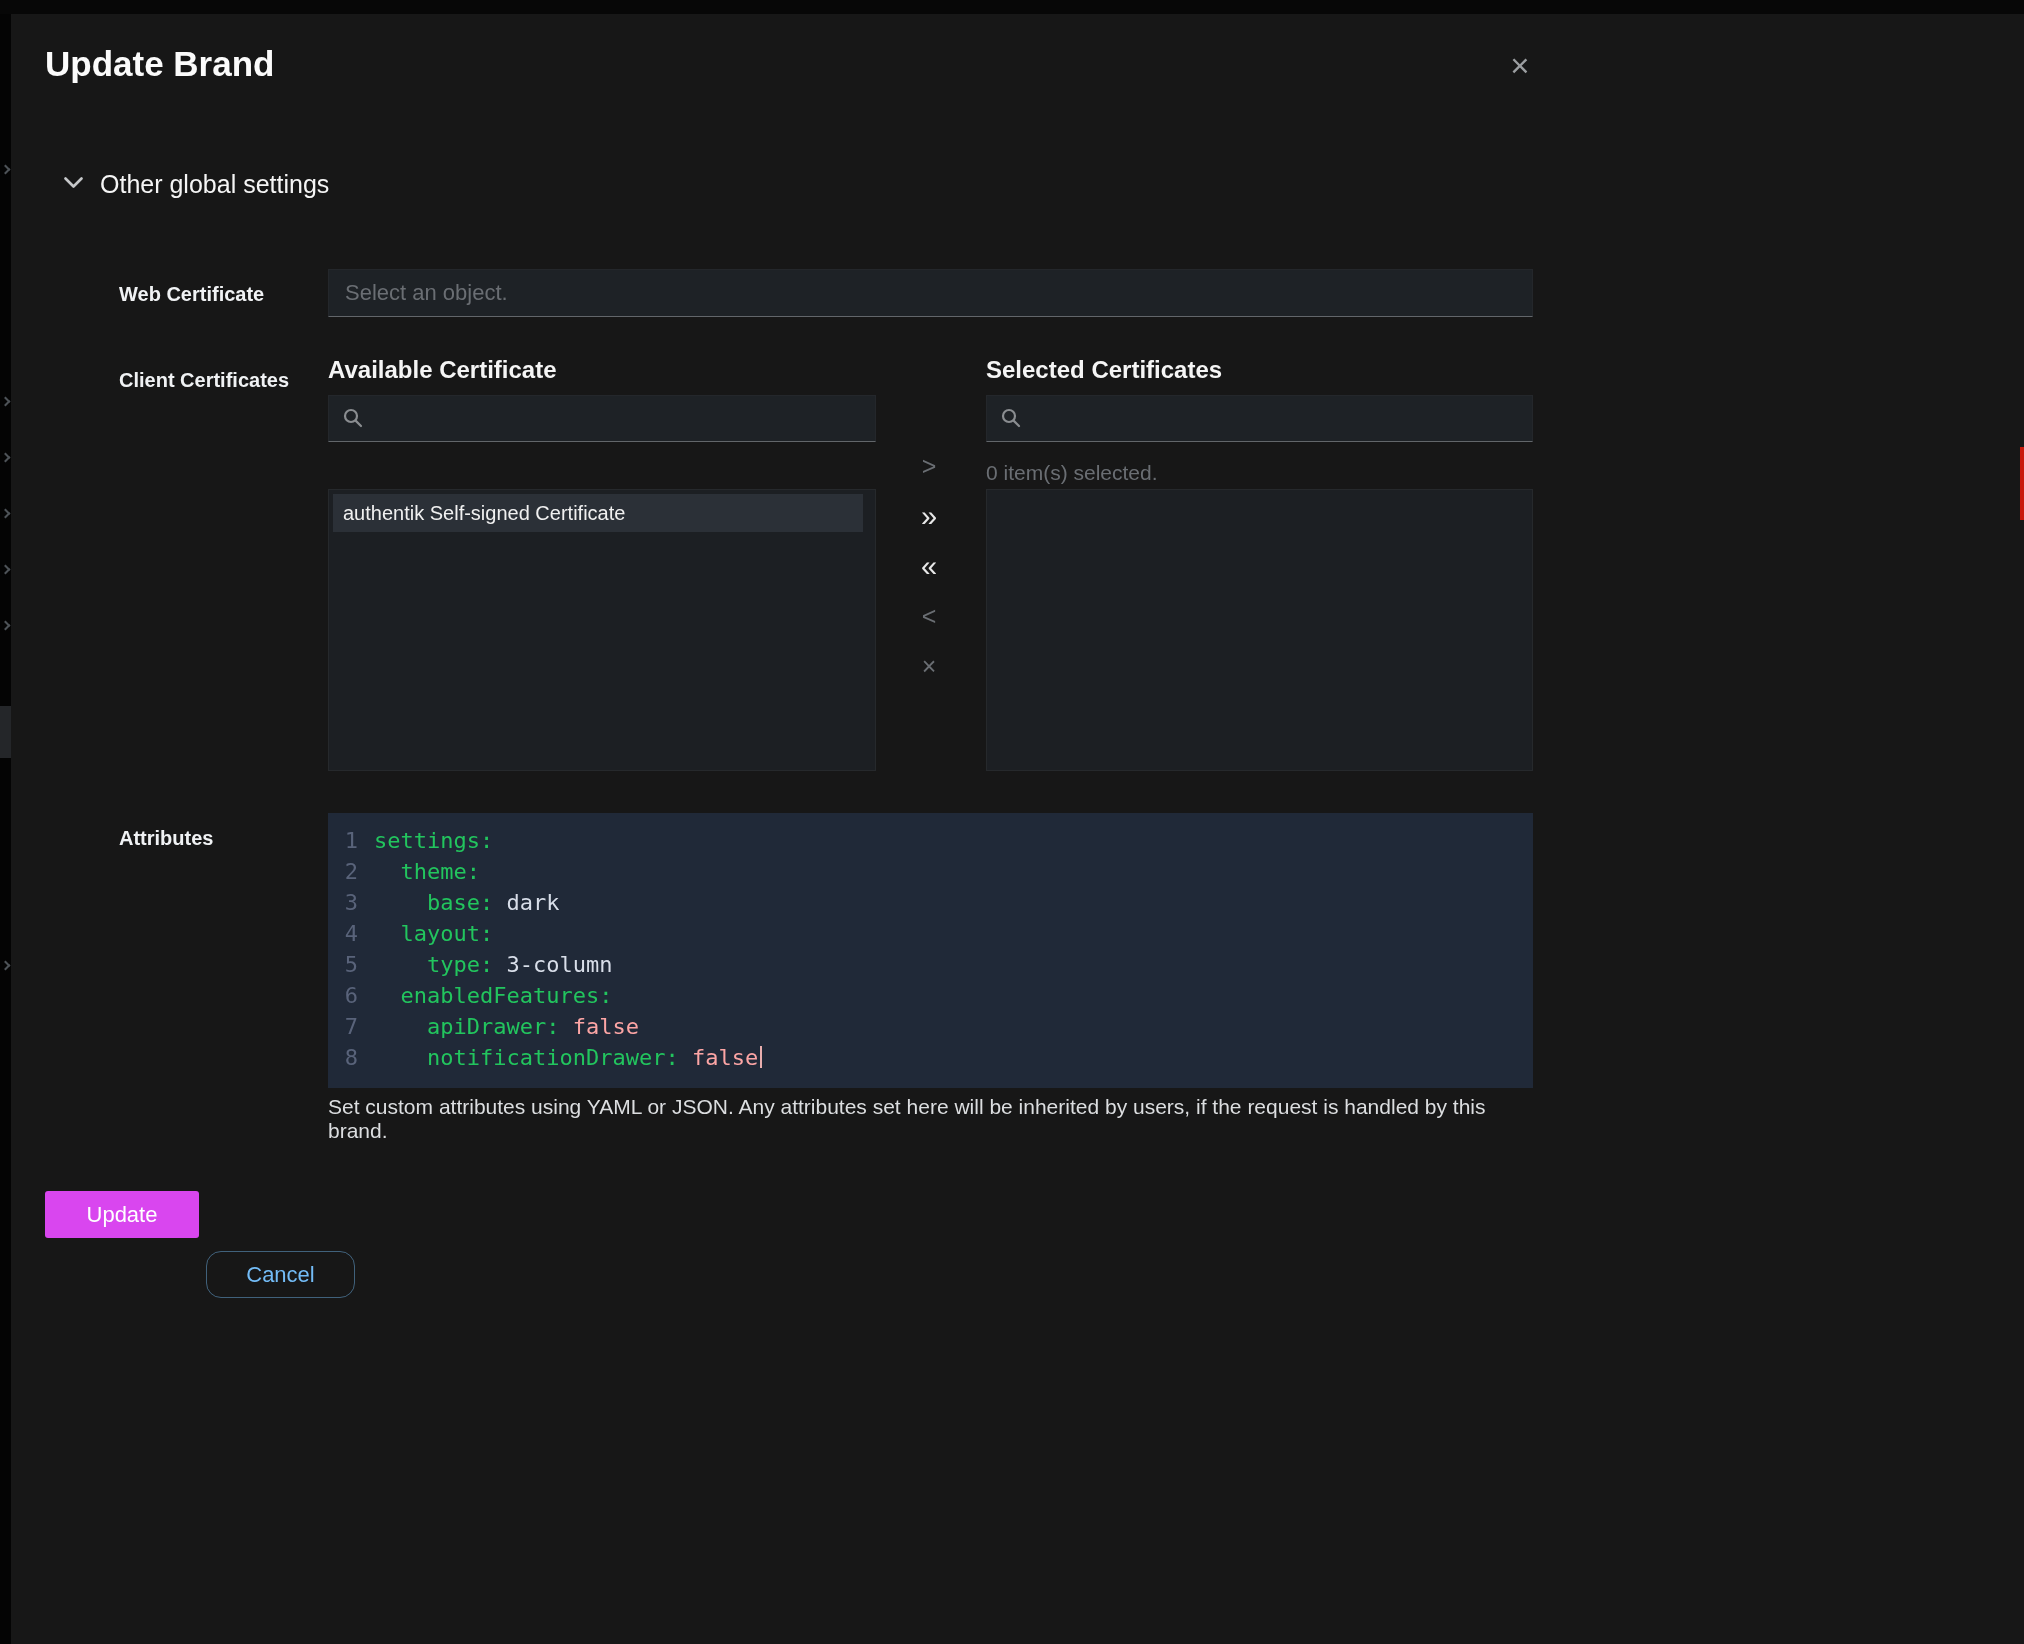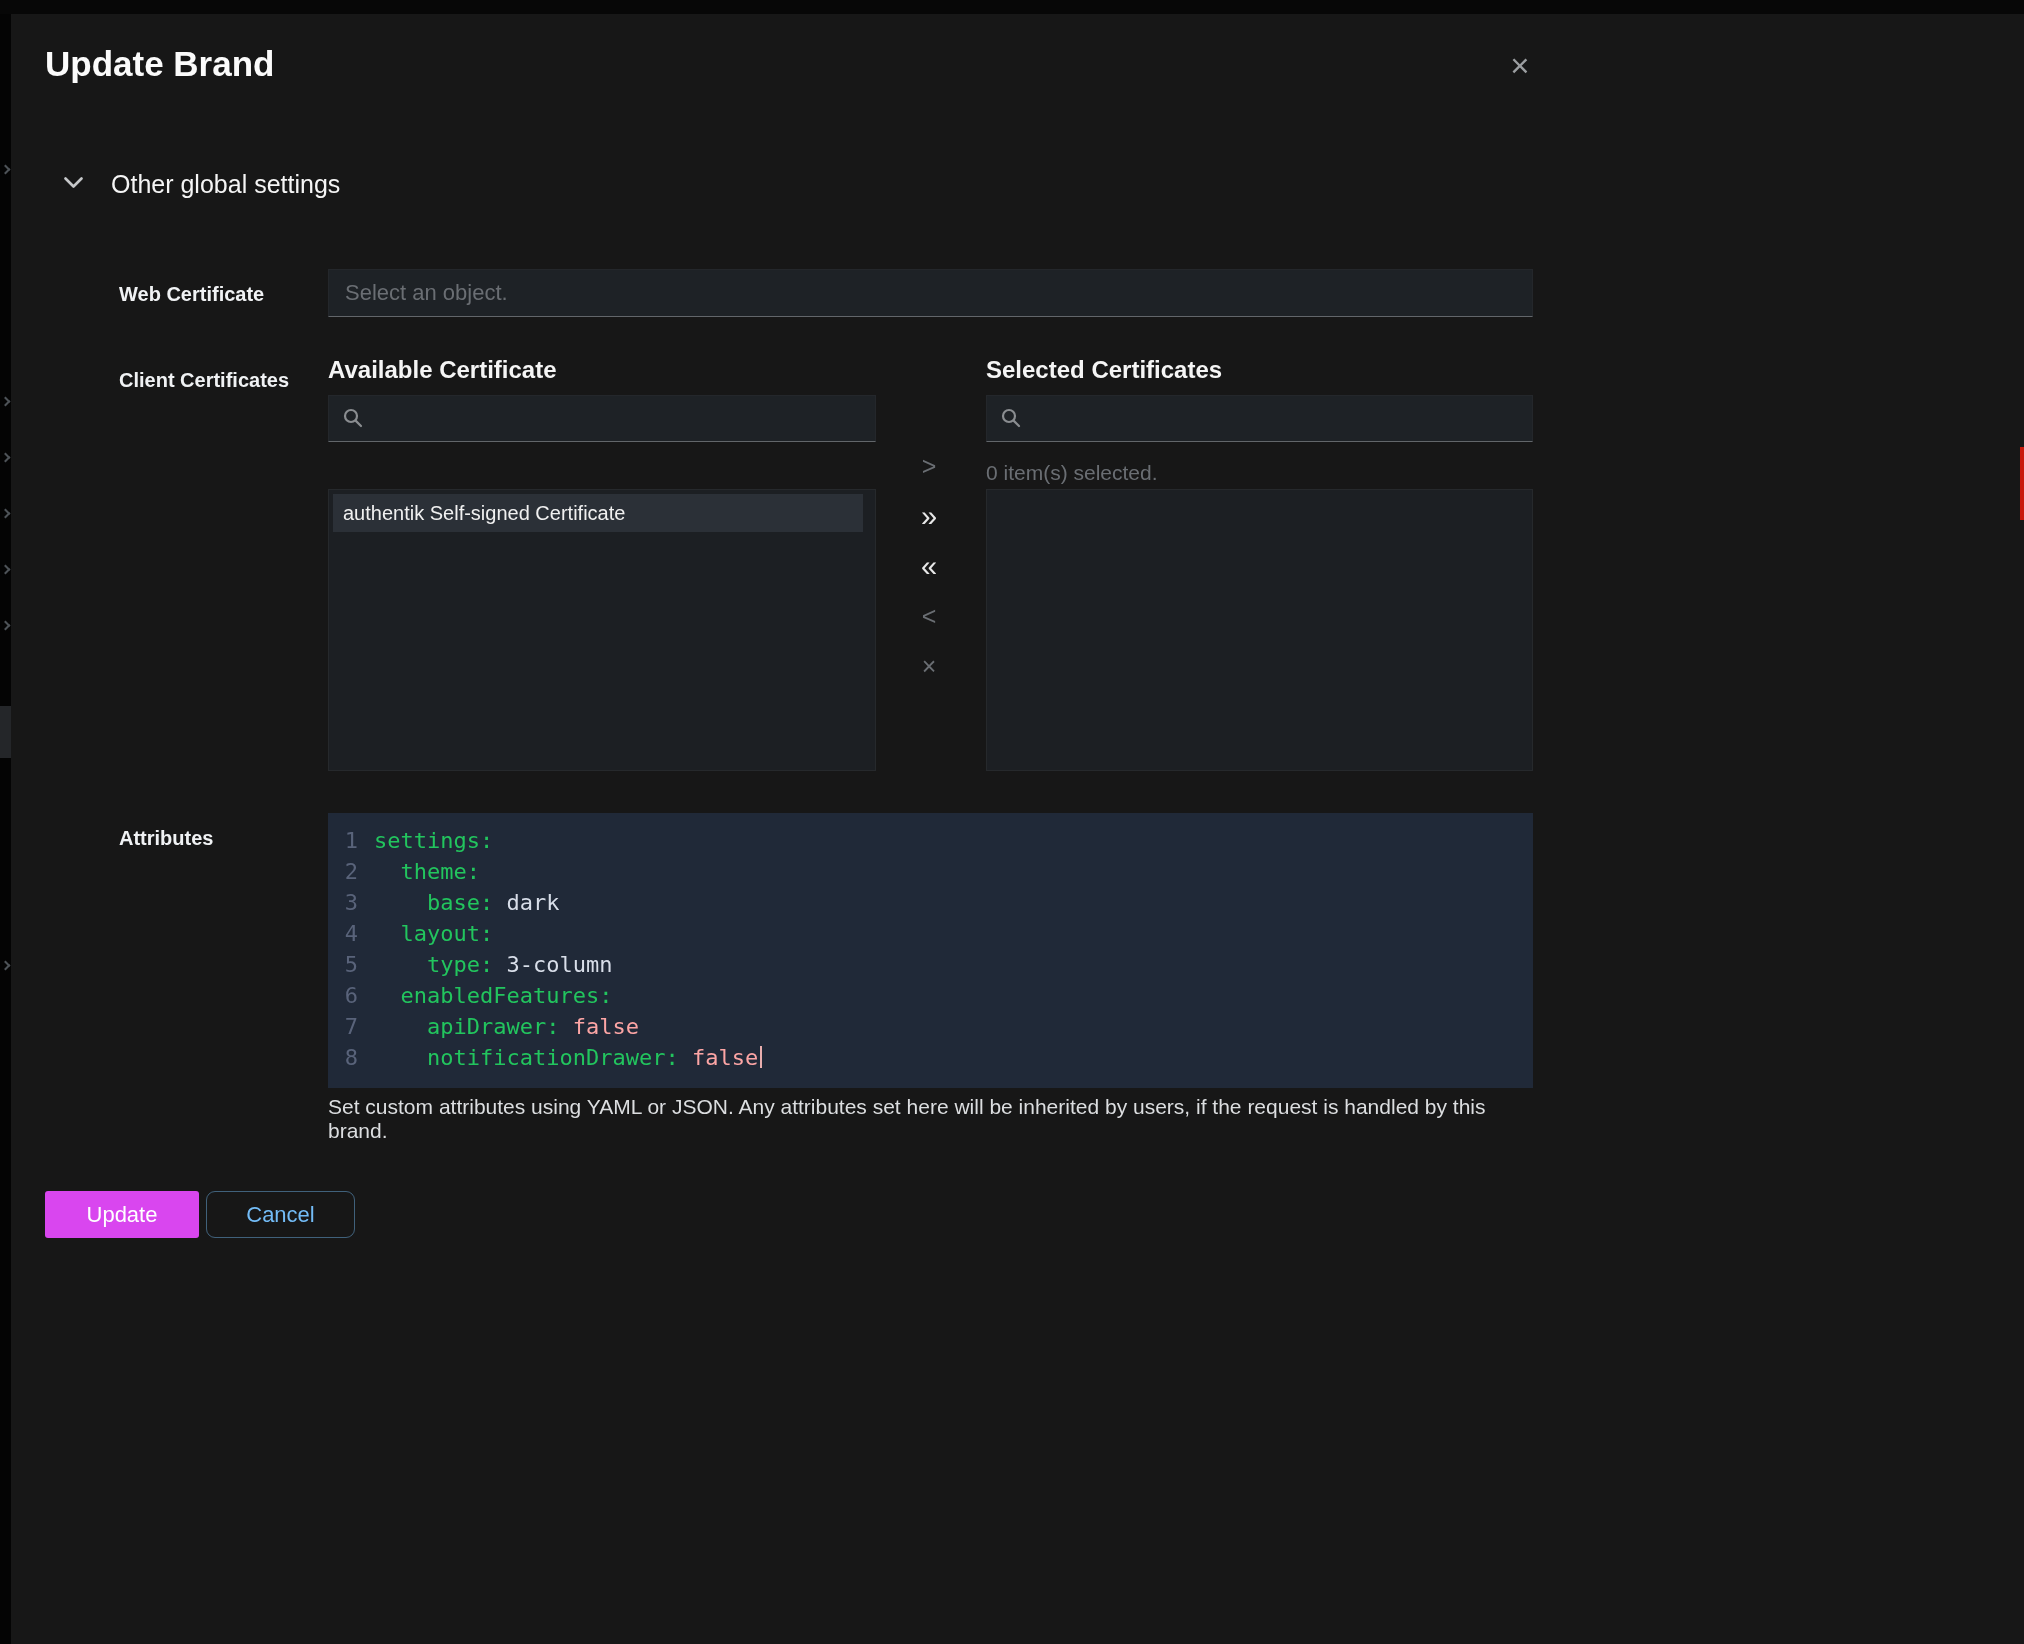--- a/index.html
+++ b/index.html
@@ -15,21 +15,21 @@
                border-top:2px solid #4d5257; border-right:2px solid #4d5257; transform:rotate(45deg); }
   .edge-active { position:absolute; left:0; top:692px; width:11px; height:52px; background:#242629; }
   .danger-strip { position:absolute; right:0; top:447px; width:4px; height:73px; background:#c9190b; }
 
   
   .page-title { position:absolute; left:45px; top:44px; font-size:35px; font-weight:700; color:#fbfbfb; }
   .close-btn { position:absolute; left:1498px; top:44px; width:44px; height:44px; background:none; border:none;
                color:#9b9ea1; font-size:33px; line-height:44px; cursor:pointer; }
 
   
-  .section-toggle { position:absolute; left:64px; top:170px; display:flex; align-items:center; gap:28px;
+  .section-toggle { position:absolute; left:64px; top:170px; display:flex; align-items:center; gap:17px;
                     background:none; border:none; cursor:pointer; }
   .section-label { font-size:25px; color:#f5f5f5; }
 
   
   .field-label { position:absolute; font-size:20px; font-weight:700; color:#f0f2f4; }
 
   .text-input { position:absolute; background:#1e2226; border:1px solid #24272b; border-bottom:1px solid #62666a;
                 color:#e2e4e6; font-size:22px; padding:8px 16px; outline:none; font-family:"Liberation Sans",sans-serif; }
   .text-input::placeholder { color:#6a6e73; }
 
@@ -58,22 +58,22 @@
   .tok-key { color:#22c55e; }
   .tok-plain { color:#d8dee9; }
   .tok-atom { color:#fca5a5; }
   .caret { display:inline-block; width:2px; height:22px; background:#e8aeae; vertical-align:-3px; margin-left:2px; }
 
   .help-text { position:absolute; left:328px; top:1095px; width:1190px; font-size:21px; color:#dcdee0; }
 
   .btn-primary { position:absolute; left:45px; top:1191px; width:154px; height:47px; background:#d946ef;
                  color:#fff; font-size:22px; border:none; border-radius:3px; cursor:pointer;
                  font-family:"Liberation Sans",sans-serif; }
-  .btn-secondary { position:absolute; left:206px; top:1191px; width:149px; height:47px; background:transparent;
-                   color:#73bcf7; font-size:22px; border:1px solid rgba(115,188,247,.45); border-radius:9px;
+  .btn-secondary { position:absolute; left:206px; top:1251px; width:149px; height:47px; background:transparent;
+                   color:#73bcf7; font-size:22px; border:1px solid rgba(115,188,247,.45); border-radius:15px;
                    cursor:pointer; font-family:"Liberation Sans",sans-serif; }
 </style>
 </head>
 <body>
 
 <div class="screen">
 
   <div class="top-bar"></div>
   <div class="edge-strip">
     <span class="edge-chev" style="top:152px"></span>

